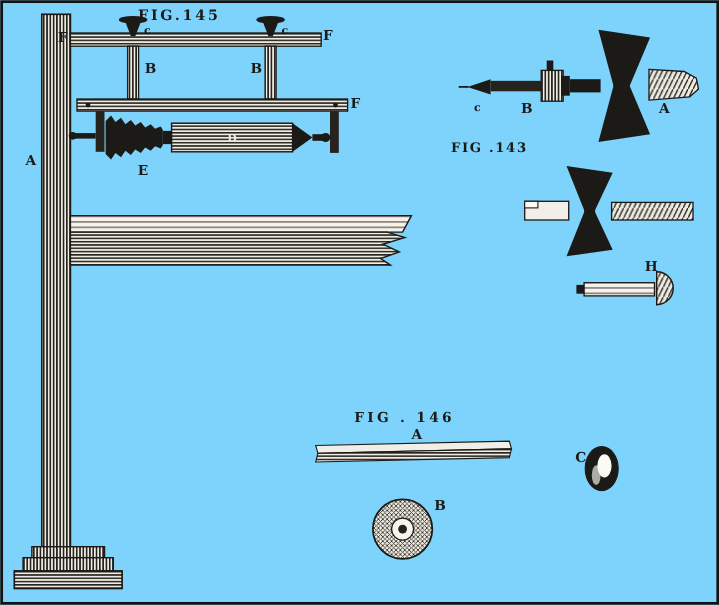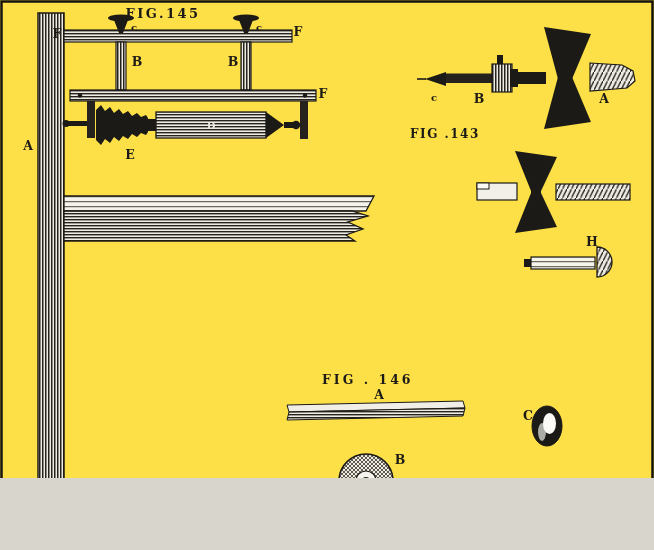--- a/index.html
+++ b/index.html
@@ -1,19 +1,19 @@
 <!DOCTYPE html>
 <html><head>
 <meta charset="utf-8">
 <style>
   html,body{margin:0;padding:0;background:#d8d5cd;}
   .page{
     position:relative;
-    width:654px;height:478px;
-    background:#fde047;
+    width:654px;height:550px;
+    background:#7dd3fc;
     overflow:hidden;
     font-family:"DejaVu Serif","Liberation Serif",serif;
   }
   svg{position:absolute;left:0;top:0;}
   text{fill:#1c1a16;font-family:"DejaVu Serif","Liberation Serif",serif;}
   .fig-title{font-size:13px;font-weight:bold;letter-spacing:2.5px;}
   .fig-title-sm{font-size:12px;font-weight:bold;letter-spacing:1.5px;}
   .fig-title-wide{font-size:12.5px;font-weight:bold;letter-spacing:3px;}
   .lbl{font-size:12.5px;font-weight:bold;}
   .lbl-sm{font-size:10px;font-weight:bold;}

